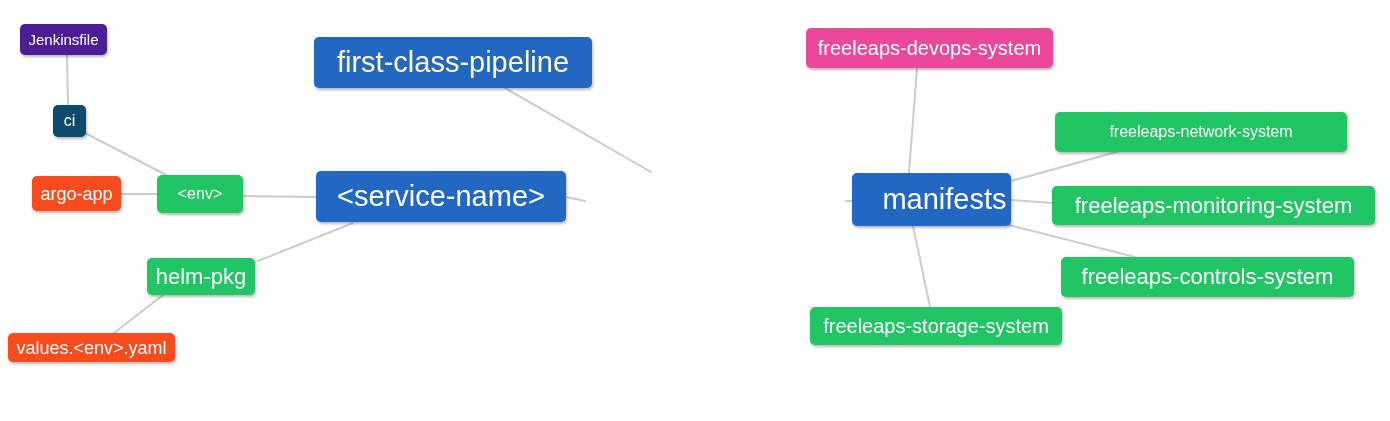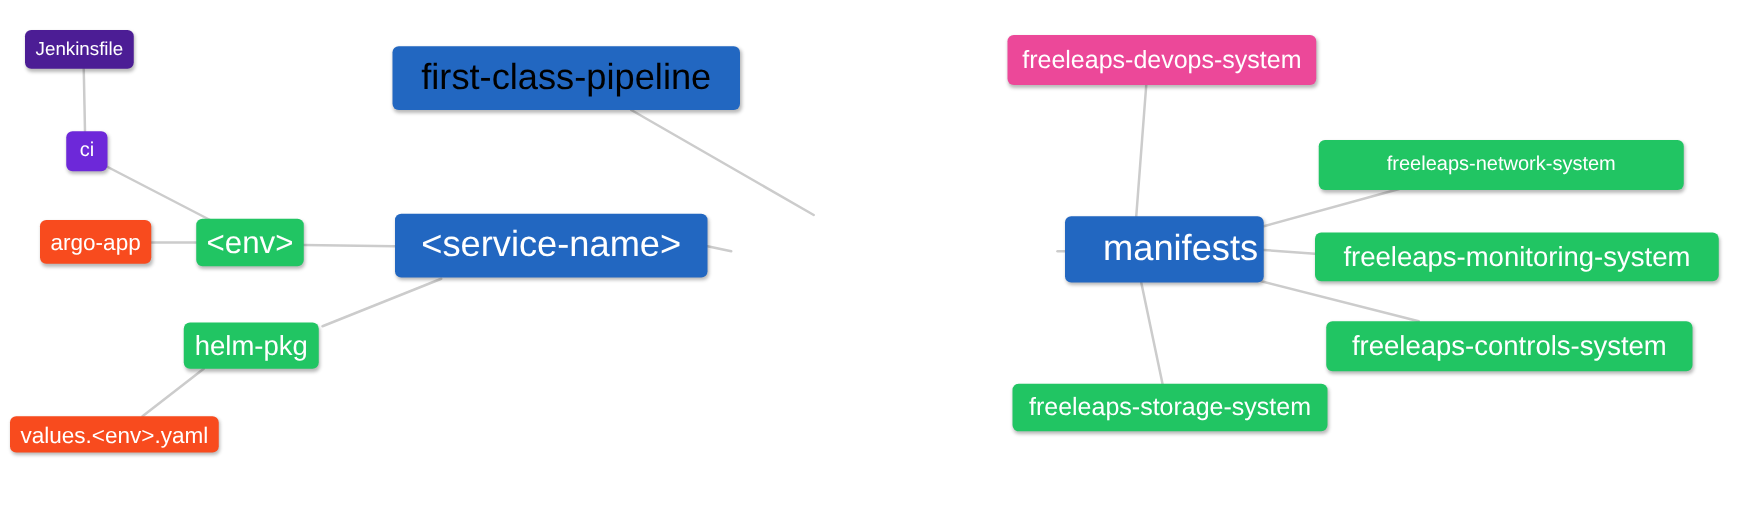--- a/index.html
+++ b/index.html
@@ -37,21 +37,21 @@
     border-radius: 5px;
     box-shadow: 1px 2px 3px rgba(0,0,0,0.28);
     white-space: nowrap;
     box-sizing: border-box;
     cursor: pointer;
     line-height: 1;
   }
   .n-jenkinsfile { left:20px;   top:24px;  width:87px;  height:31px; font-size:15px; }
   .n-ci          { left:53px;   top:105px; width:33px;  height:32px; font-size:16px; }
   .n-argo        { left:32px;   top:176px; width:89px;  height:35px; font-size:18px; }
-  .n-env         { left:157px;  top:175px; width:86px;  height:38px; font-size:25px; }
+  .n-env         { left:157px;  top:175px; width:86px;  height:38px; font-size:16px; }
   .n-helm        { left:147px;  top:258px; width:108px; height:37px; font-size:22px; }
   .n-values      { left:8px;    top:333px; width:167px; height:29px; font-size:18px; }
   .n-pipeline    { left:314px;  top:37px;  width:278px; height:51px; font-size:29px; }
   .n-service     { left:316px;  top:171px; width:250px; height:51px; font-size:29px; }
   .n-ops         { left:585px;  top:172px; width:261px; height:66px; font-size:37px; }
   .n-manifests   { left:852px;  top:173px; width:159px; height:53px; font-size:29px;padding-left:26px; }
   .n-devops      { left:795px;  top:28px;  width:247px; height:40px; font-size:20px; }
   .n-network     { left:1055px; top:112px; width:292px; height:40px; font-size:16px; }
   .n-monitoring  { left:1052px; top:186px; width:323px; height:39px; font-size:22px; }
   .n-controls    { left:1061px; top:257px; width:293px; height:40px; font-size:22px; }
@@ -73,26 +73,26 @@
     <line class="edge" x1="505" y1="88" x2="651" y2="172"></line>
     <line class="edge" x1="846" y1="201" x2="852" y2="201"></line>
     <line class="edge" x1="909" y1="173" x2="917" y2="68"></line>
     <line class="edge" x1="1011" y1="181" x2="1120" y2="151"></line>
     <line class="edge" x1="1011" y1="200" x2="1052" y2="203"></line>
     <line class="edge" x1="1009" y1="225" x2="1135" y2="257"></line>
     <line class="edge" x1="913" y1="226" x2="930" y2="307"></line>
   </svg>
 
   <div class="node n-jenkinsfile" style="background-color: #4c1d95; color: rgb(255, 255, 255);">Jenkinsfile</div>
-  <div class="node n-ci" style="background-color: #6d28d9; color: rgb(255, 255, 255);">ci</div>
+  <div class="node n-ci" style="background-color: #0c4a6e; color: rgb(255, 255, 255);">ci</div>
   <div class="node n-argo" style="background-color: rgb(248, 75, 30); color: rgb(255, 255, 255);">argo-app</div>
   <div class="node n-env" style="background-color: rgb(33, 197, 99); color: rgb(255, 255, 255);">&lt;env&gt;</div>
   <div class="node n-helm" style="background-color: rgb(33, 197, 99); color: rgb(255, 255, 255);">helm-pkg</div>
   <div class="node n-values" style="background-color: rgb(248, 75, 30); color: rgb(255, 255, 255);">values.&lt;env&gt;.yaml</div>
-  <div class="node n-pipeline" style="background-color: rgb(34, 103, 193); color: #000000; text-align: center;">first-class-pipeline</div>
+  <div class="node n-pipeline" style="background-color: rgb(34, 103, 193); color: #fef9c3; text-align: center;">first-class-pipeline</div>
   <div class="node n-service" style="background-color: rgb(34, 103, 193); color: rgb(255, 255, 255);">&lt;service-name&gt;</div>
   <div class="node n-manifests" style="background-color: rgb(34, 103, 193); color: rgb(255, 255, 255);">manifests</div>
   <div class="node n-devops" style="background-color: #ec4899; color: rgb(255, 255, 255); margin-left: 11px;">freeleaps-devops-system</div>
   <div class="node n-network" style="background-color: rgb(33, 197, 99); color: rgb(255, 255, 255);">freeleaps-network-system</div>
   <div class="node n-monitoring" style="background-color: rgb(33, 197, 99); color: rgb(255, 255, 255);">freeleaps-monitoring-system</div>
   <div class="node n-controls" style="background-color: rgb(33, 197, 99); color: rgb(255, 255, 255);">freeleaps-controls-system</div>
   <div class="node n-storage" style="background-color: rgb(33, 197, 99); color: rgb(255, 255, 255);">freeleaps-storage-system</div>
 
 </div>
 

